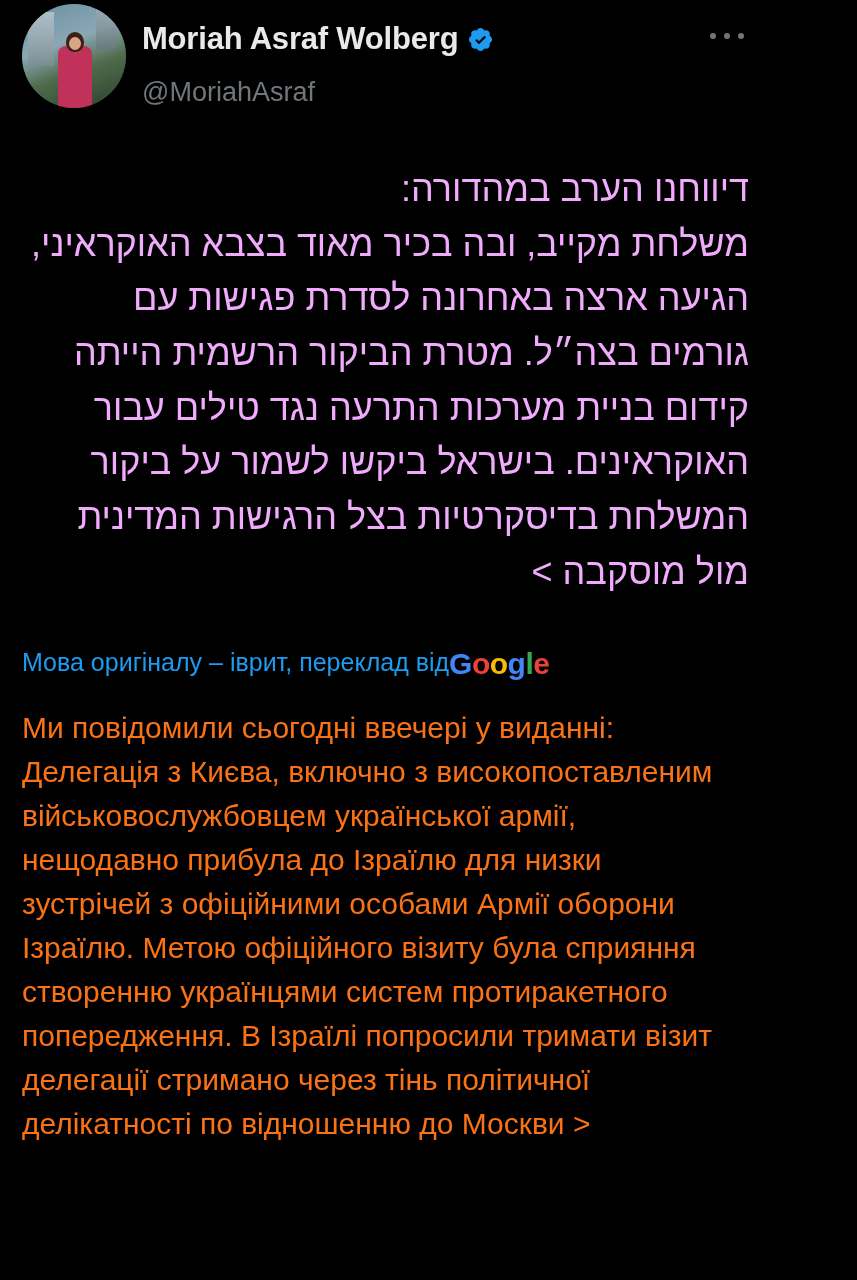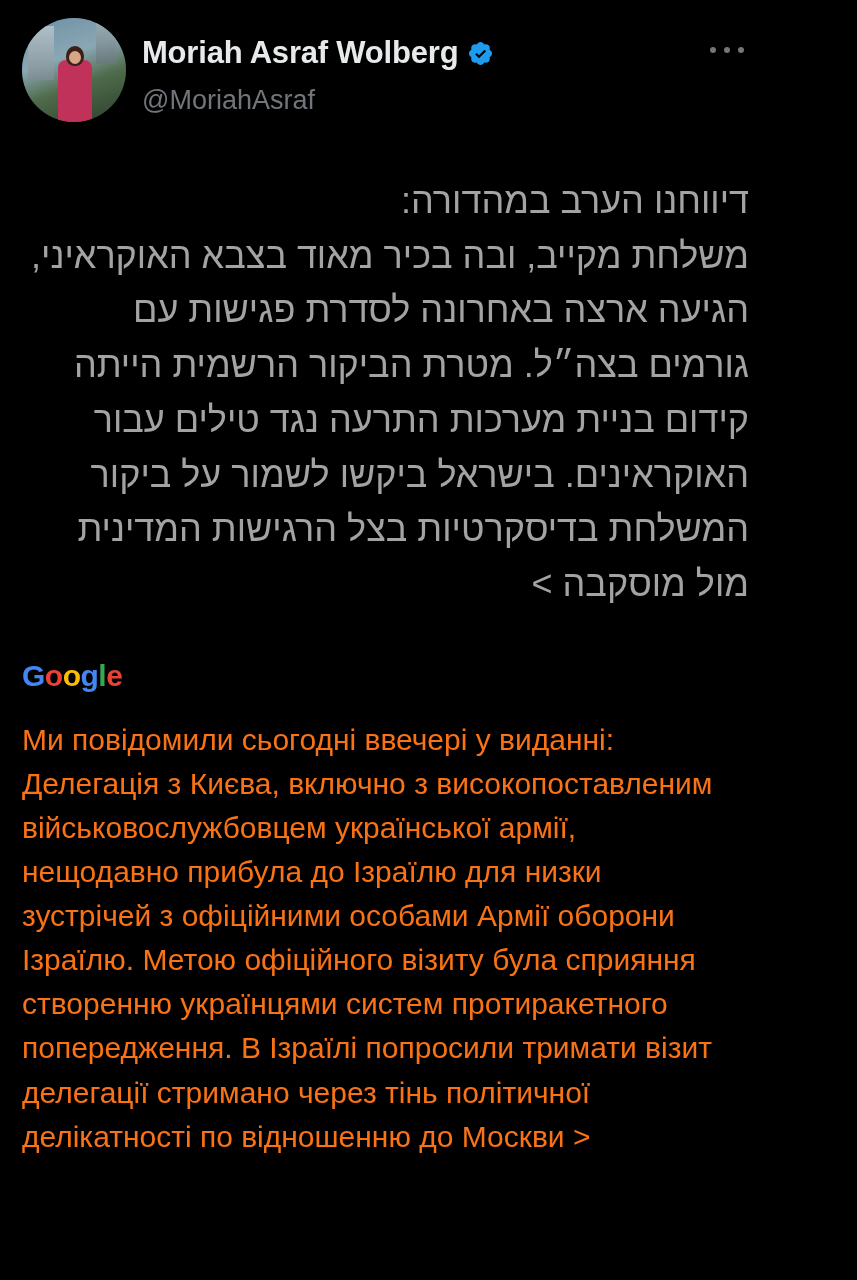--- a/index.html
+++ b/index.html
@@ -11,21 +11,21 @@
     width: 857px;
     min-height: 1280px;
     font-family: "Liberation Sans", sans-serif;
     color: #e7e9ea;
     -webkit-font-smoothing: antialiased;
   }
   .tweet {
     width: 771px;
     min-height: 1280px;
     box-sizing: border-box;
-    padding: 18px 22px 10px 22px;
+    padding: 4px 22px 10px 22px;
     background: #000000;
     position: relative;
   }
   
   .header {
     display: flex;
     align-items: flex-start;
     gap: 16px;
     position: relative;
   }
@@ -98,21 +98,21 @@
   .verified {
     width: 27px;
     height: 27px;
     flex: 0 0 27px;
     display: block;
   }
   .handle {
     font-size: 27px;
     color: #71767b;
     line-height: 1.3;
-    margin-top: 12px;
+    margin-top: 18px;
   }
   .more-btn {
     position: absolute;
     right: 2px;
     top: 20px;
     width: 40px;
     height: 24px;
     display: flex;
     align-items: center;
     justify-content: space-between;
@@ -125,21 +125,21 @@
     height: 6px;
     border-radius: 50%;
     background: #71767b;
   }
   
   .he-body {
     direction: rtl;
     text-align: right;
     font-size: 36px;
     line-height: 1.52;
-    color: #a3a3a3;
+    color: #f0abfc;
     margin: 52px 0 0 0;
     padding-left: 4px;
     white-space: pre-wrap;
     word-break: normal;
   }
   
   .translated {
     margin-top: 44px;
     font-size: 25px;
     color: #1d9bf0;
@@ -203,20 +203,21 @@
       <i></i>
       <i></i>
       <i></i>
     </div>
   </div>
 
   <div class="he-body">דיווחנו הערב במהדורה:
 משלחת מקייב, ובה בכיר מאוד בצבא האוקראיני, הגיעה ארצה באחרונה לסדרת פגישות עם גורמים בצה״ל. מטרת הביקור הרשמית הייתה קידום בניית מערכות התרעה נגד טילים עבור האוקראינים. בישראל ביקשו לשמור על ביקור המשלחת בדיסקרטיות בצל הרגישות המדינית מול מוסקבה &gt;</div>
 
   <div class="translated">
+    <span class="txt">Мова оригіналу – іврит, переклад від</span>
     <span class="google-logo">
       <span class="g-b">G</span><span class="g-r">o</span><span class="g-y">o</span><span class="g-b">g</span><span class="g-g">l</span><span class="g-r">e</span>
     </span>
   </div>
 
   <div class="uk-body">Ми повідомили сьогодні ввечері у виданні: Делегація з Києва, включно з високопоставленим військовослужбовцем української армії, нещодавно прибула до Ізраїлю для низки зустрічей з офіційними особами Армії оборони Ізраїлю. Метою офіційного візиту була сприяння створенню українцями систем протиракетного попередження. В Ізраїлі попросили тримати візит делегації стримано через тінь політичної делікатності по відношенню до Москви &gt;</div>
 
 </div>
 
 </body></html>

